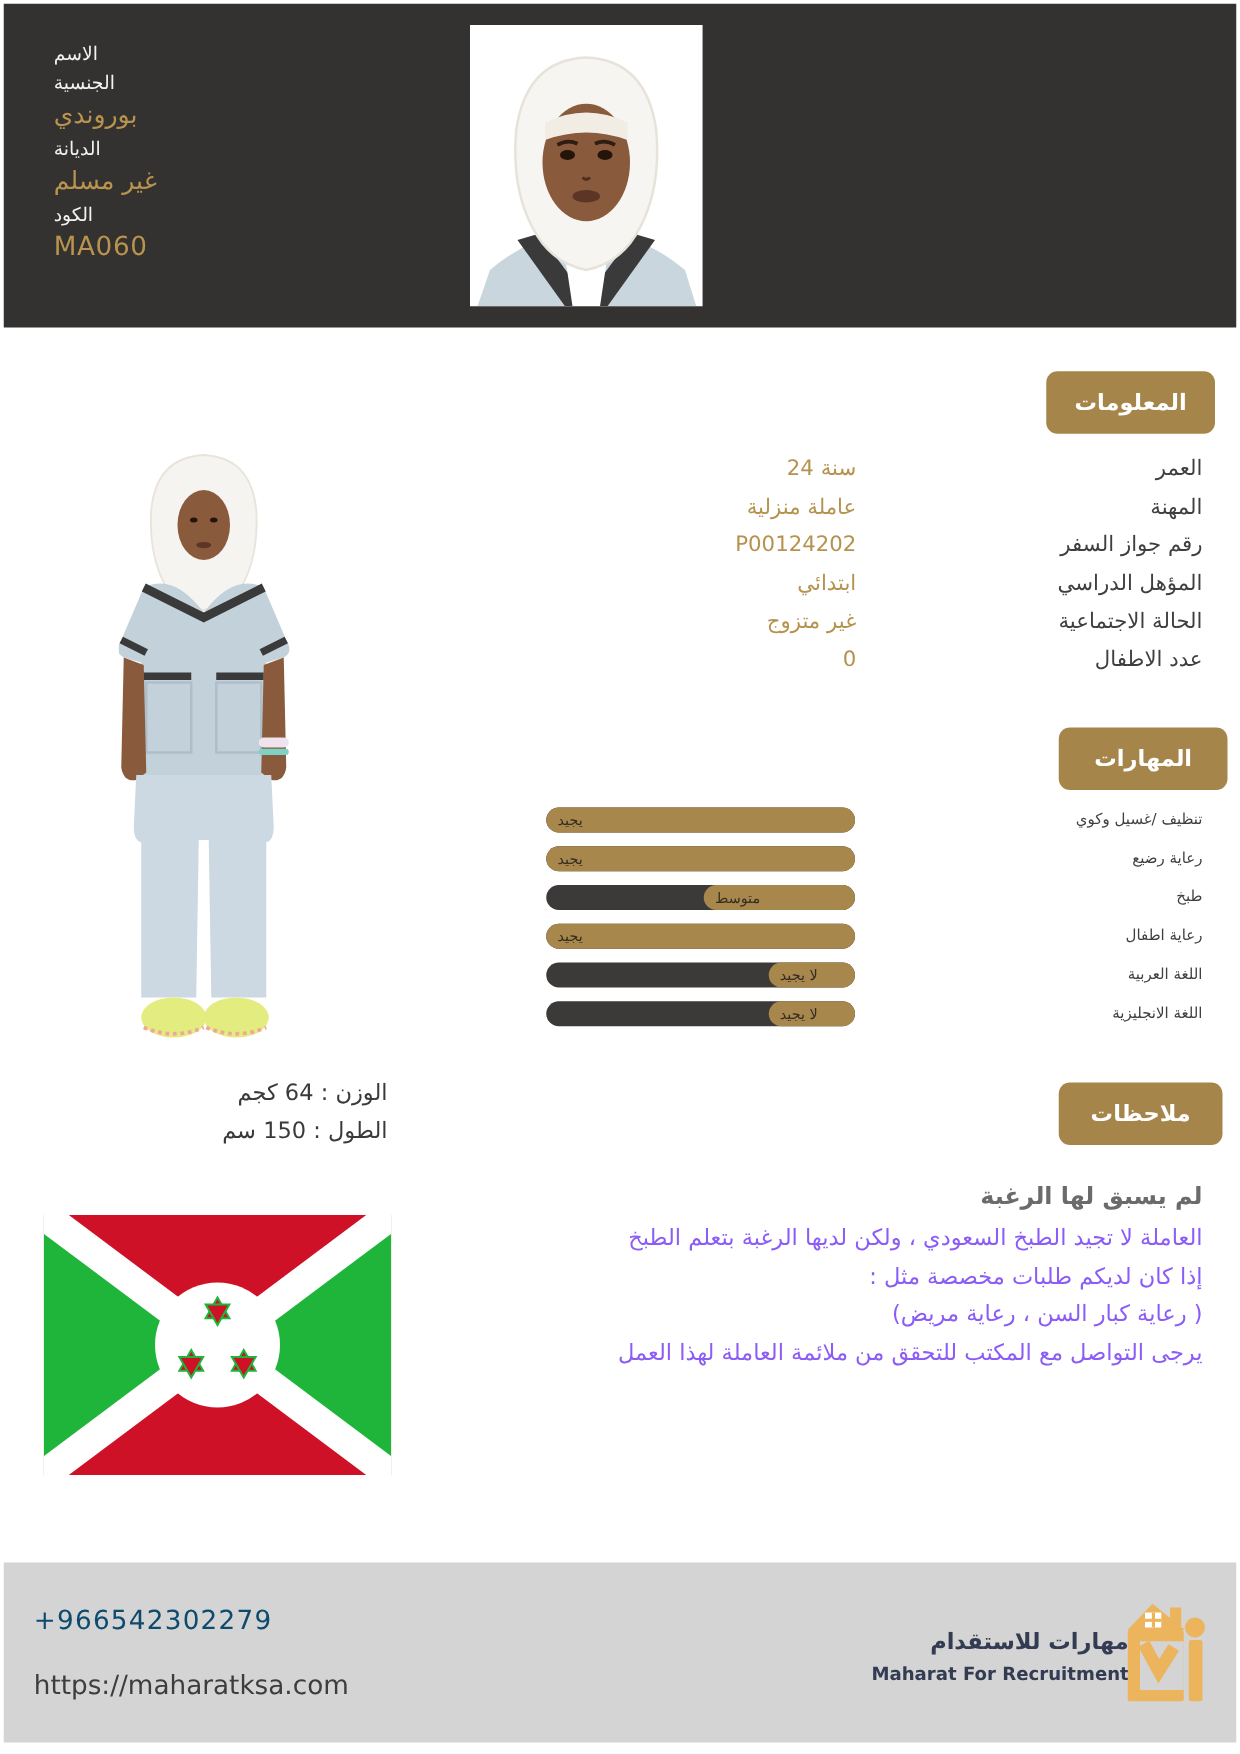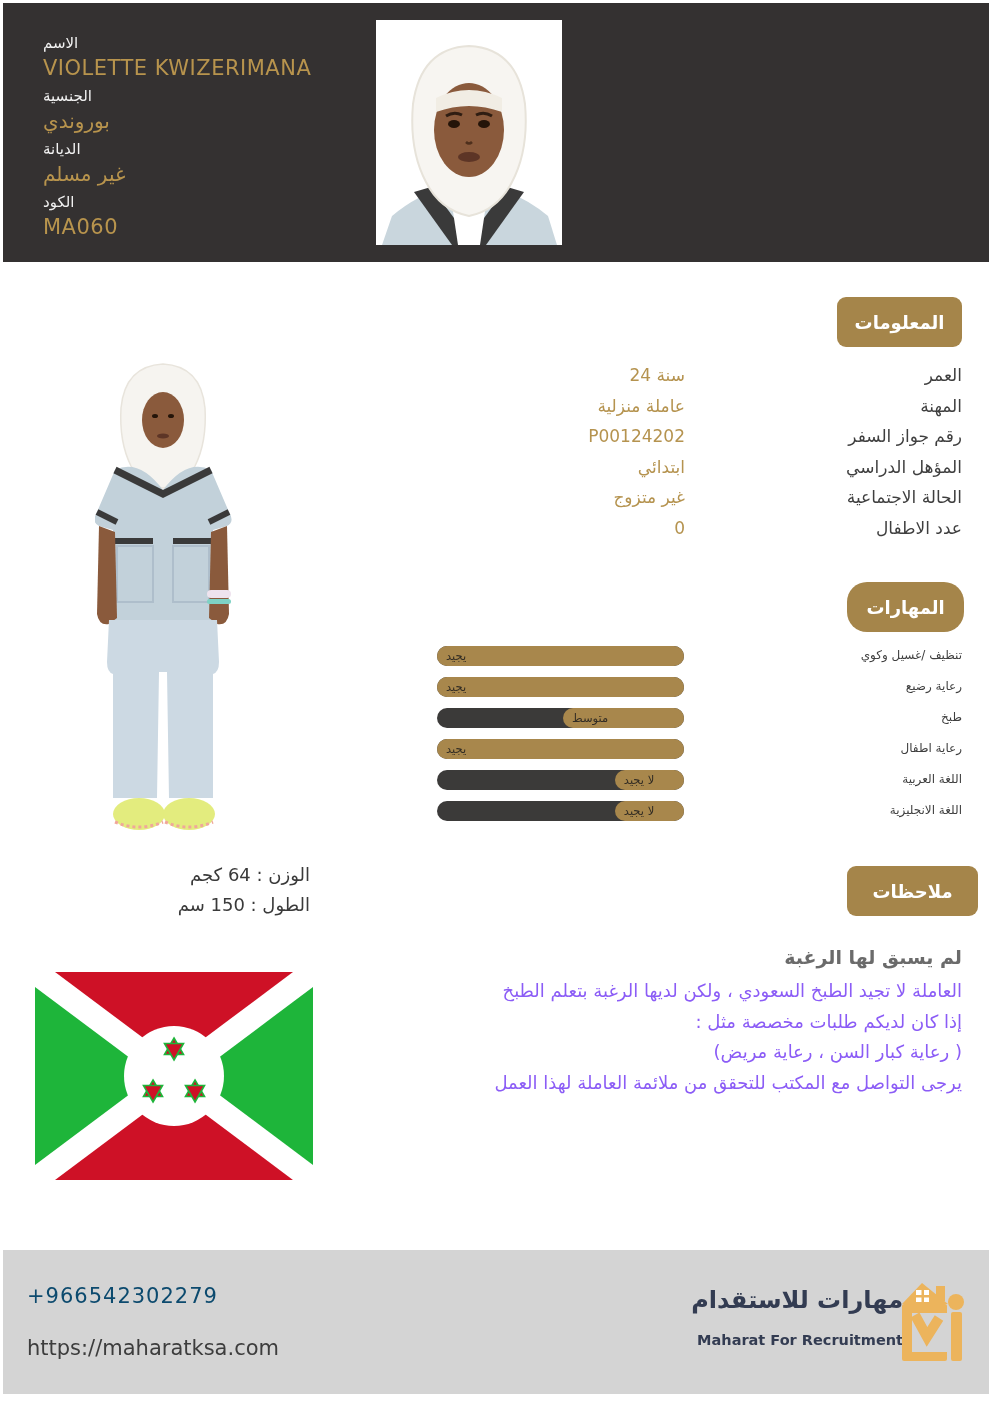--- a/index.html
+++ b/index.html
@@ -11,22 +11,22 @@
   .hdr { position:absolute; left:3px; top:3px; width:986px; height:259px; background:#343131; }
   .hdr-fields { position:absolute; left:40px; top:30px; width:288px; text-align:left; direction:rtl; }
   .hdr-label { color:#f2f2f2; font-size:15px; line-height:20px; margin-bottom:3px; }
   .hdr-value { color:#b8944d; font-size:20px; line-height:25px; margin-bottom:5px; }
   .hdr-value.latin { direction:ltr; font-size:21px; letter-spacing:.5px; }
   .hdr-photo { position:absolute; left:373px; top:17px; width:186px; height:225px; background:#fff; overflow:hidden; }
 
   
   .pill { position:absolute; background:#a5854a; border-radius:9px; color:#fff; font-weight:bold;
           font-size:18px; display:flex; align-items:center; justify-content:center; direction:rtl; }
-  .pill-info   { left:837px; top:297px; width:125px; height:50px; }
-  .pill-skills { left:847px; top:582px; width:117px; height:50px;border-radius:20px; }
+  .pill-info   { left:837px; top:297px; width:135px; height:50px; }
+  .pill-skills { left:847px; top:582px; width:135px; height:50px; }
   .pill-notes  { left:847px; top:866px; width:131px; height:50px; }
 
   
   .info-rows { position:absolute; left:380px; top:361px; width:582px; }
   .info-row { position:relative; height:30.6px; direction:rtl; text-align:right; }
   .info-row .lbl { font-size:17px; color:#3f3f3f; line-height:28px; }
   .info-row .val { position:absolute; right:277px; top:0; direction:ltr; unicode-bidi:isolate;
                    color:#b5934f; font-size:17px; line-height:28px; white-space:nowrap; }
 
   
@@ -48,33 +48,32 @@
   .notes-line { font-size:18px; color:#8b5cf6; line-height:30.5px; }
 
   
   .body-photo { position:absolute; left:95px; top:362px; width:170px; height:488px; }
   .flag { position:absolute; left:35px; top:972px; width:278px; height:208px; }
 
   
   .footer { position:absolute; left:3px; top:1250px; width:986px; height:144px; background:#d4d4d4; }
   .footer-phone   { position:absolute; left:24px; top:34px; font-size:21px; color:#0c4a6e; letter-spacing:1px; }
   .footer-site    { position:absolute; left:24px; top:86px; font-size:21px; color:#3d3d3d; }
-  .logo-ar { position:absolute; right:86px; top:36px; font-size:24px; font-weight:bold; color:#333c52; direction:rtl; white-space:nowrap; }
+  .logo-ar { position:absolute; right:86px; top:53px; font-size:18px; font-weight:bold; color:#333c52; direction:rtl; white-space:nowrap; }
   .logo-en { position:absolute; right:86px; top:82px; font-size:14.5px; font-weight:bold; color:#333c52; white-space:nowrap; }
   .logo-icon { position:absolute; left:899px; top:33px; width:64px; height:80px; }
 </style>
 </head>
 <body>
 
 <div id="page">
 
   <div class="hdr">
     <div class="hdr-fields">
       <div class="hdr-label">الاسم</div>
-      <div class="hdr-value latin">VIOLETTE KWIZERIMANA</div>
       <div class="hdr-label">الجنسية</div>
       <div class="hdr-value">بوروندي</div>
       <div class="hdr-label">الديانة</div>
       <div class="hdr-value">غير مسلم</div>
       <div class="hdr-label">الكود</div>
       <div class="hdr-value latin">MA060</div>
     </div>
 
     <div class="hdr-photo">
       <svg width="186" height="225" viewBox="0 0 186 225" xmlns="http://www.w3.org/2000/svg">

